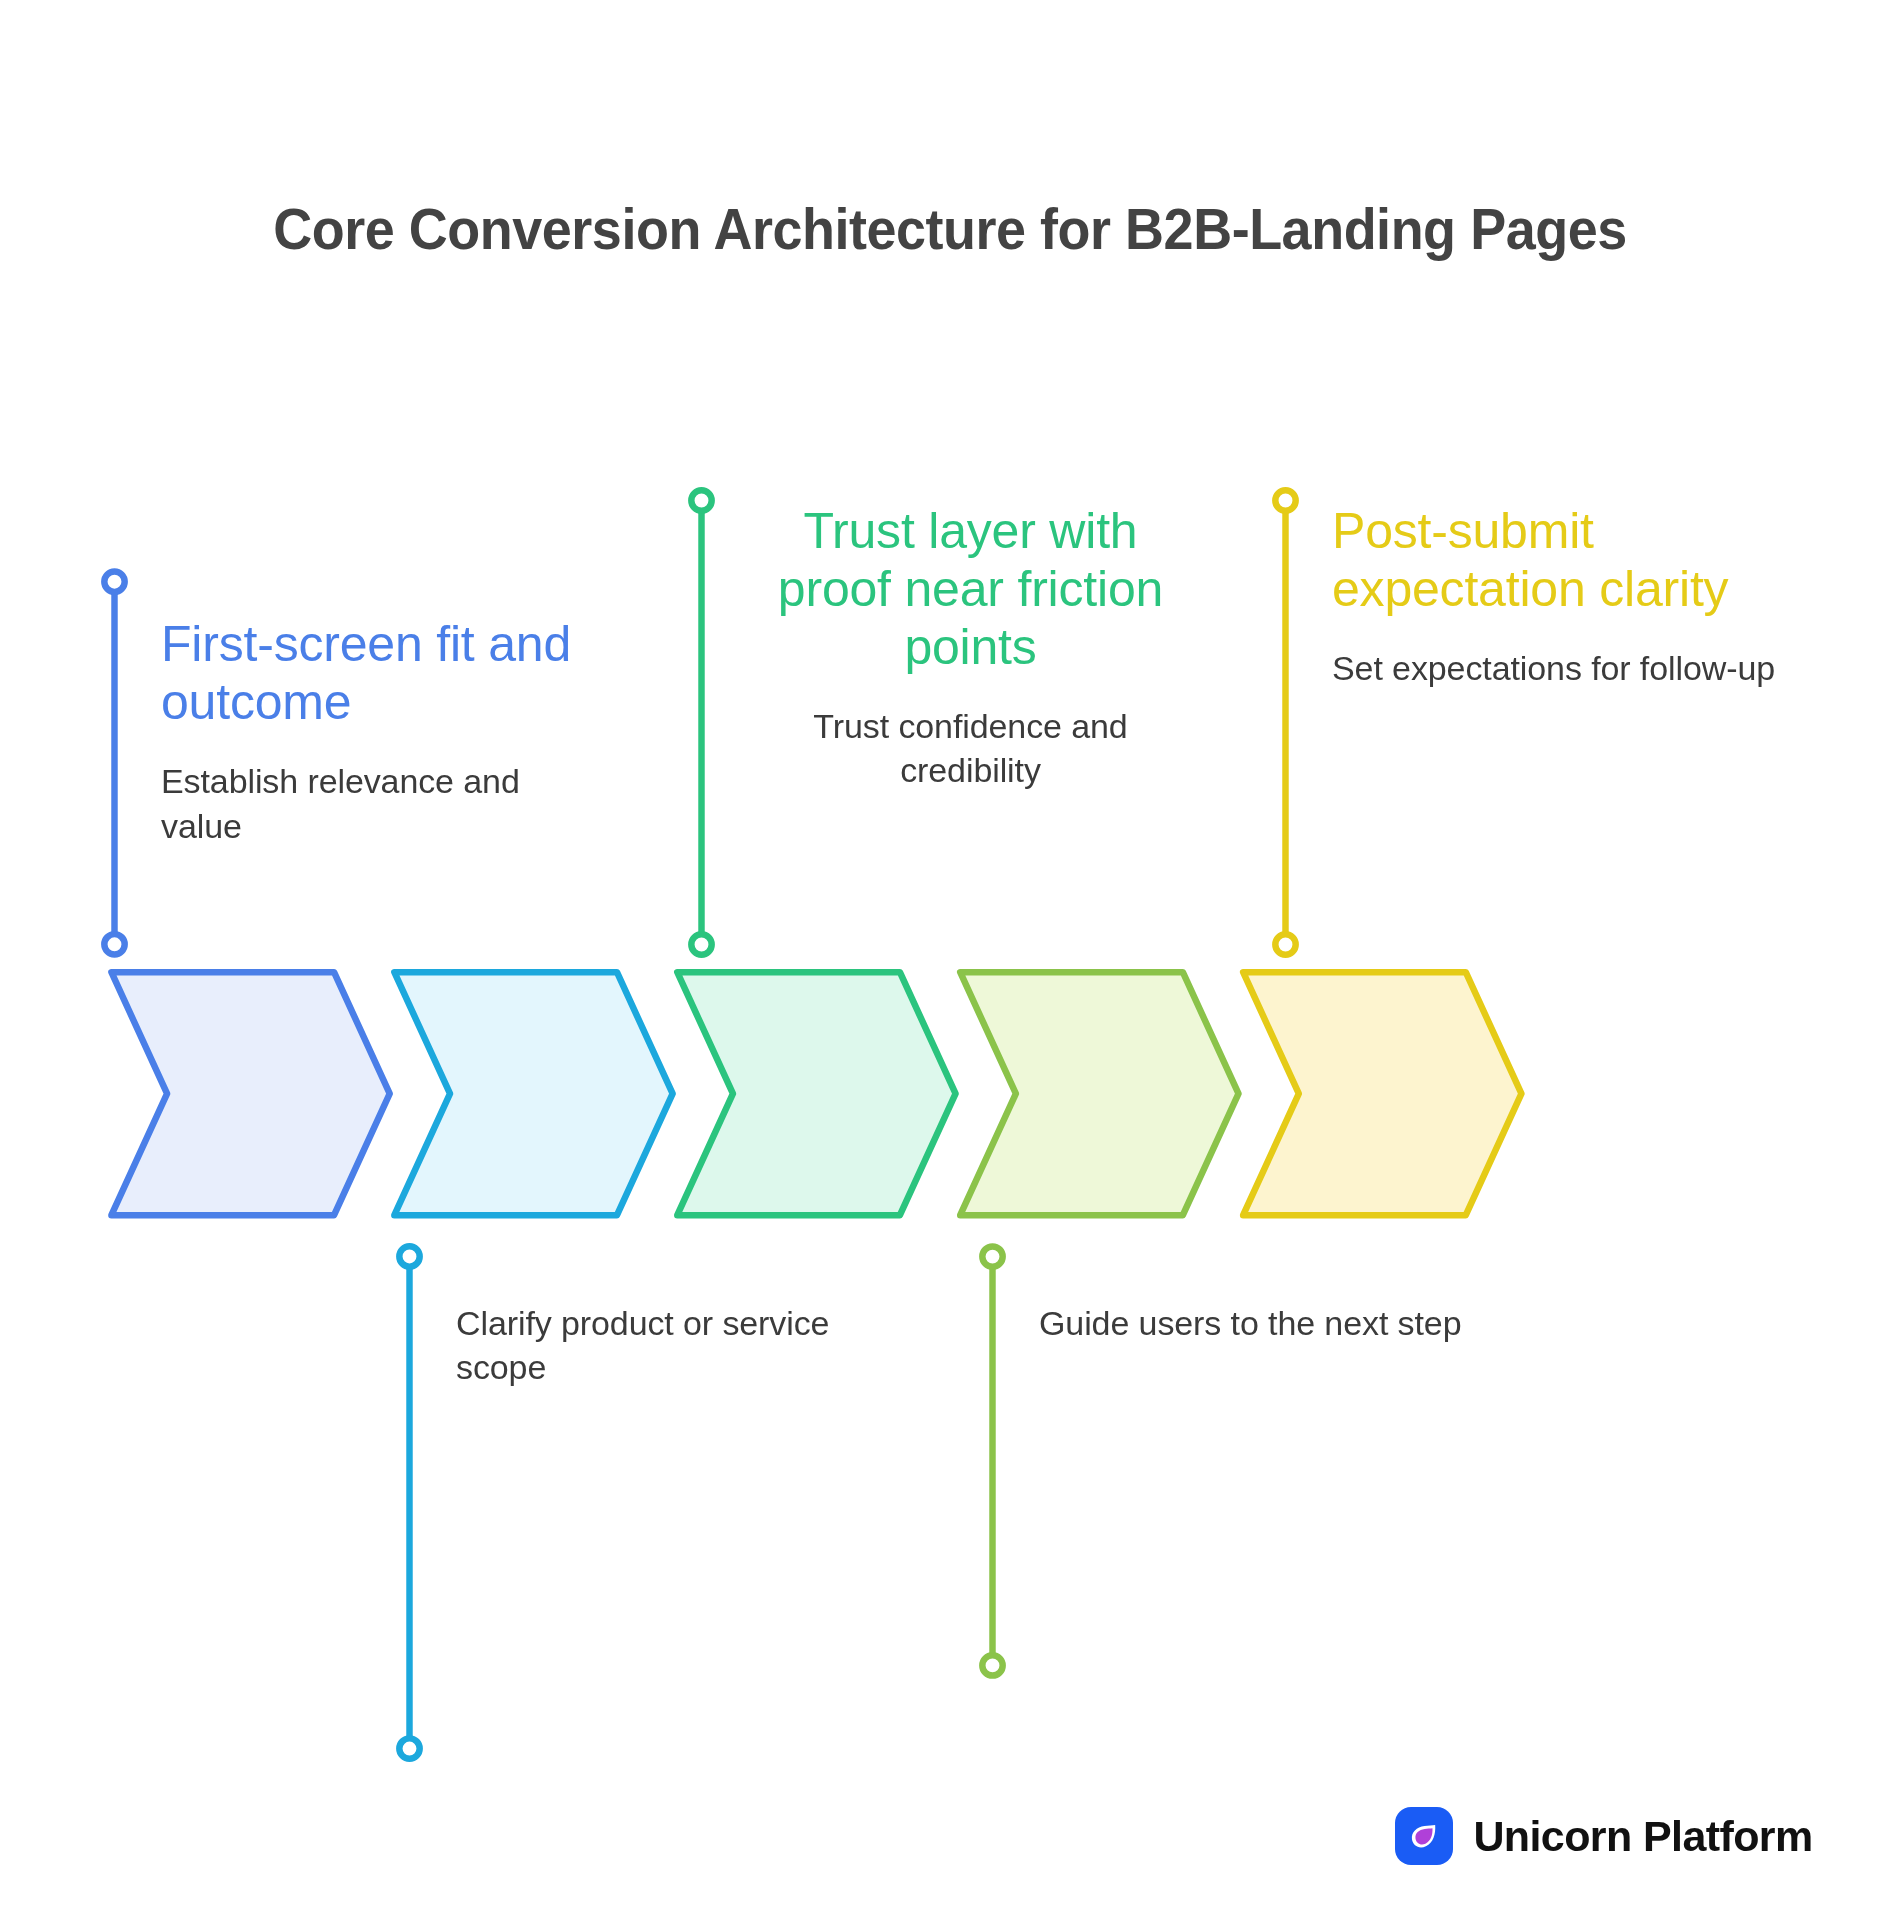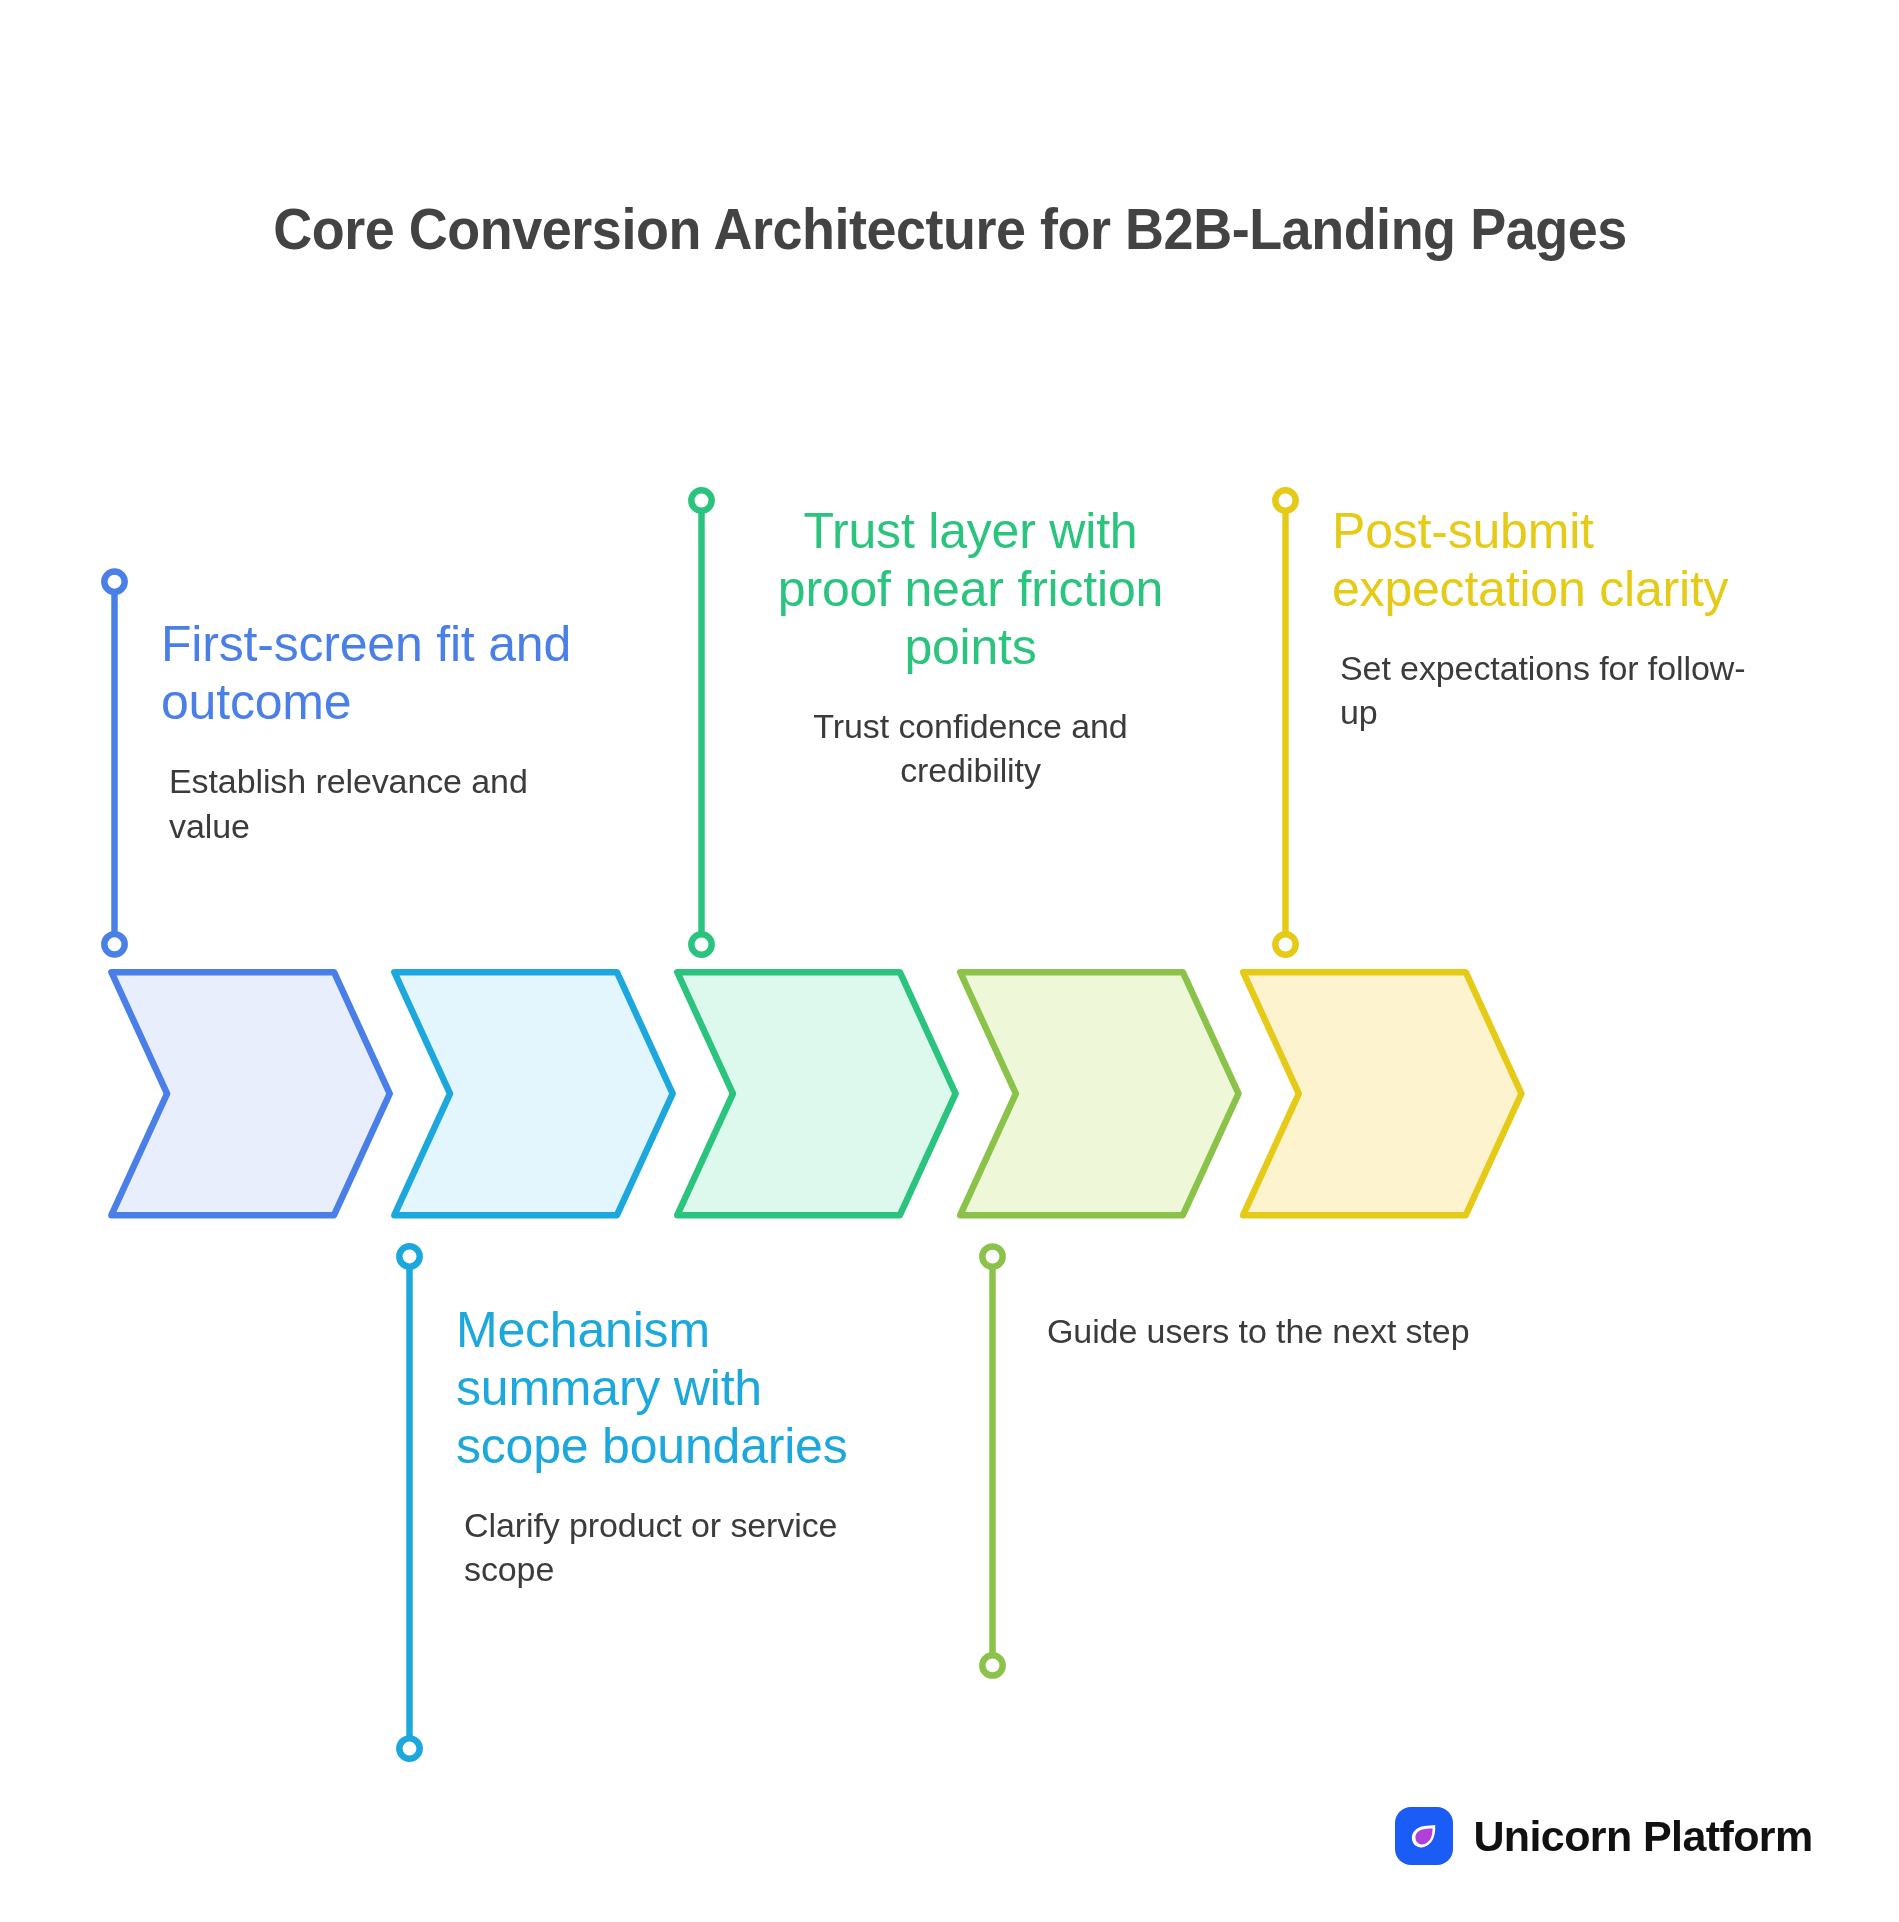--- a/index.html
+++ b/index.html
@@ -38,21 +38,21 @@
     font-size:50px;
     line-height:1.16;
     font-weight:normal;
     margin:0 0 28px 0;
     letter-spacing:-0.2px;
   }
   .c-sub{
     font-size:34px;
     line-height:1.30;
     color:#3b3b3b;
-    margin:8px;
+    margin:0;
     letter-spacing:-0.1px;
   }
   .callout.below .c-text{bottom:auto;}
 
   
   #logo{
     position:absolute;
     left:1395px; top:1807px;
     display:flex;align-items:center;gap:20.4px;
   }
@@ -98,21 +98,20 @@
     </div>
   </div>
 
   <div class="callout below" style="left:391px; top:1243px; width:519px; height:519px;">
     <svg class="connector" width="37" height="519" viewBox="0 0 40 560" xmlns="http://www.w3.org/2000/svg">
       <line x1="20" y1="16" x2="20" y2="544" stroke="#1ca8dd" stroke-width="7" stroke-linecap="round"></line>
       <circle cx="20" cy="14" r="11" fill="#ffffff" stroke="#1ca8dd" stroke-width="7"></circle>
       <circle cx="20" cy="546" r="11" fill="#ffffff" stroke="#1ca8dd" stroke-width="7"></circle>
     </svg>
     <div class="c-text" style="left:65px; top:58px; width:445px;">
-      <p class="c-head" style="color:#1ca8dd;">Mechanism summary with scope boundaries</p>
       <p class="c-sub">Clarify product or service scope</p>
     </div>
   </div>
 
   <div class="callout" style="left:683px; top:487px; width:519px; height:471px;text-align:center;">
     <svg class="connector" width="37" height="471" viewBox="0 0 40 508" xmlns="http://www.w3.org/2000/svg">
       <line x1="20" y1="16" x2="20" y2="492" stroke="#2bc47e" stroke-width="7" stroke-linecap="round"></line>
       <circle cx="20" cy="14" r="11" fill="#ffffff" stroke="#2bc47e" stroke-width="7"></circle>
       <circle cx="20" cy="494" r="11" fill="#ffffff" stroke="#2bc47e" stroke-width="7"></circle>
     </svg>

